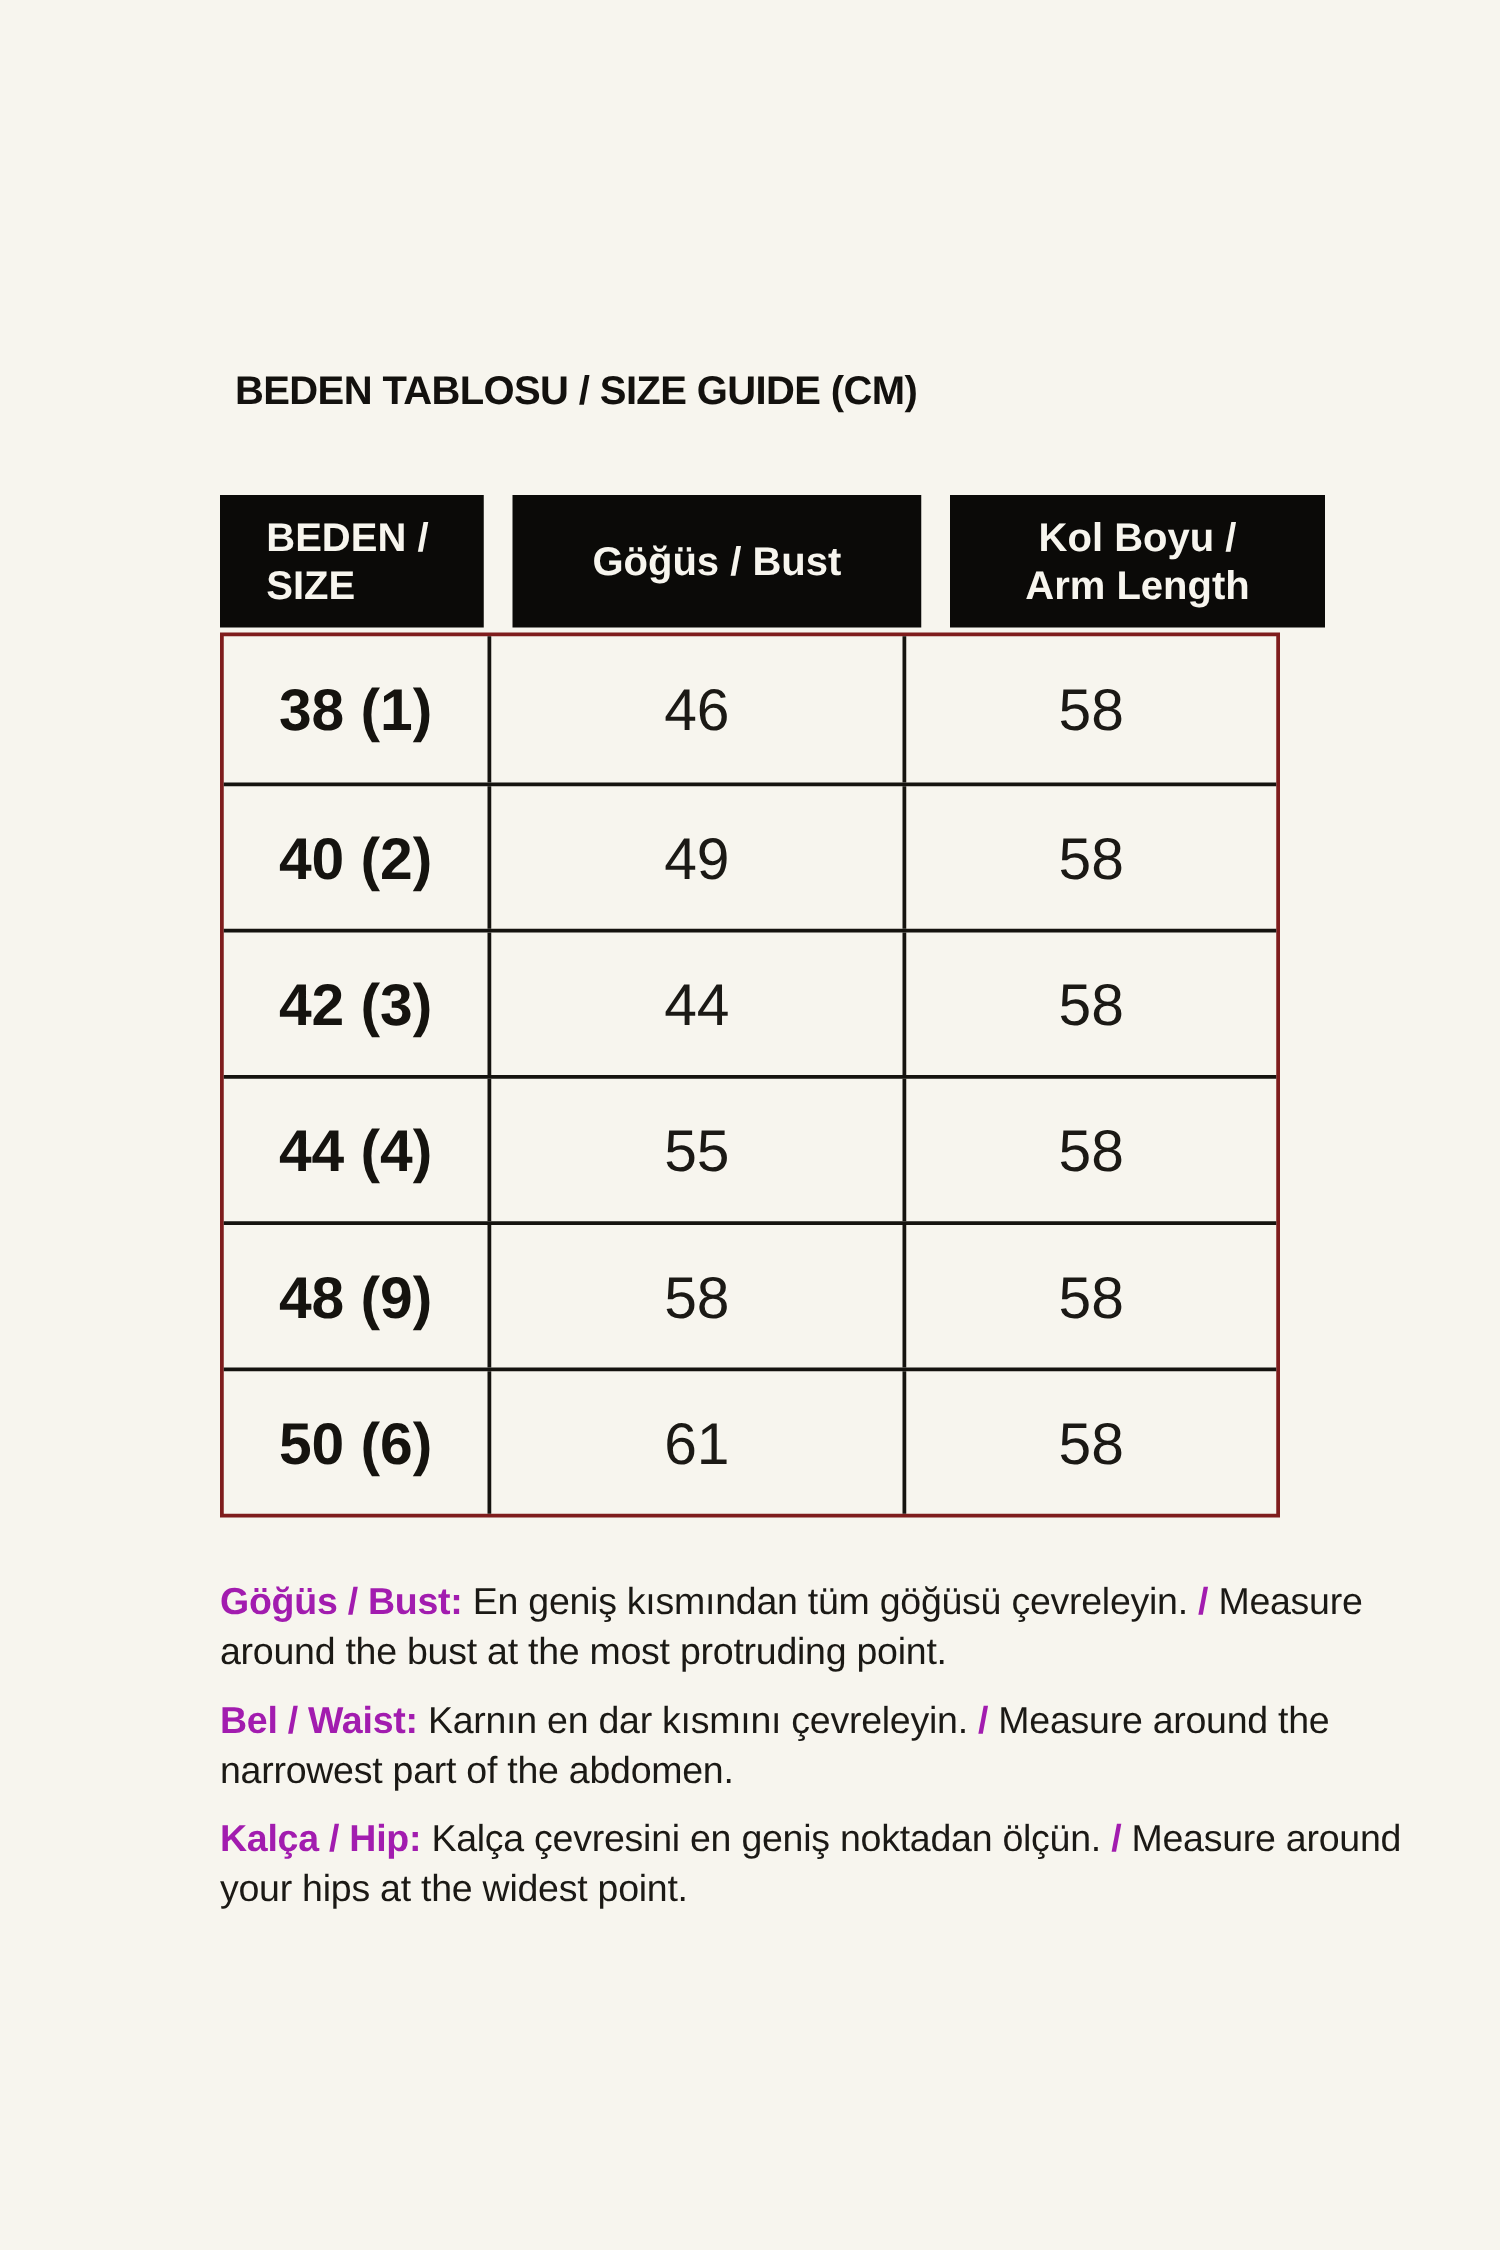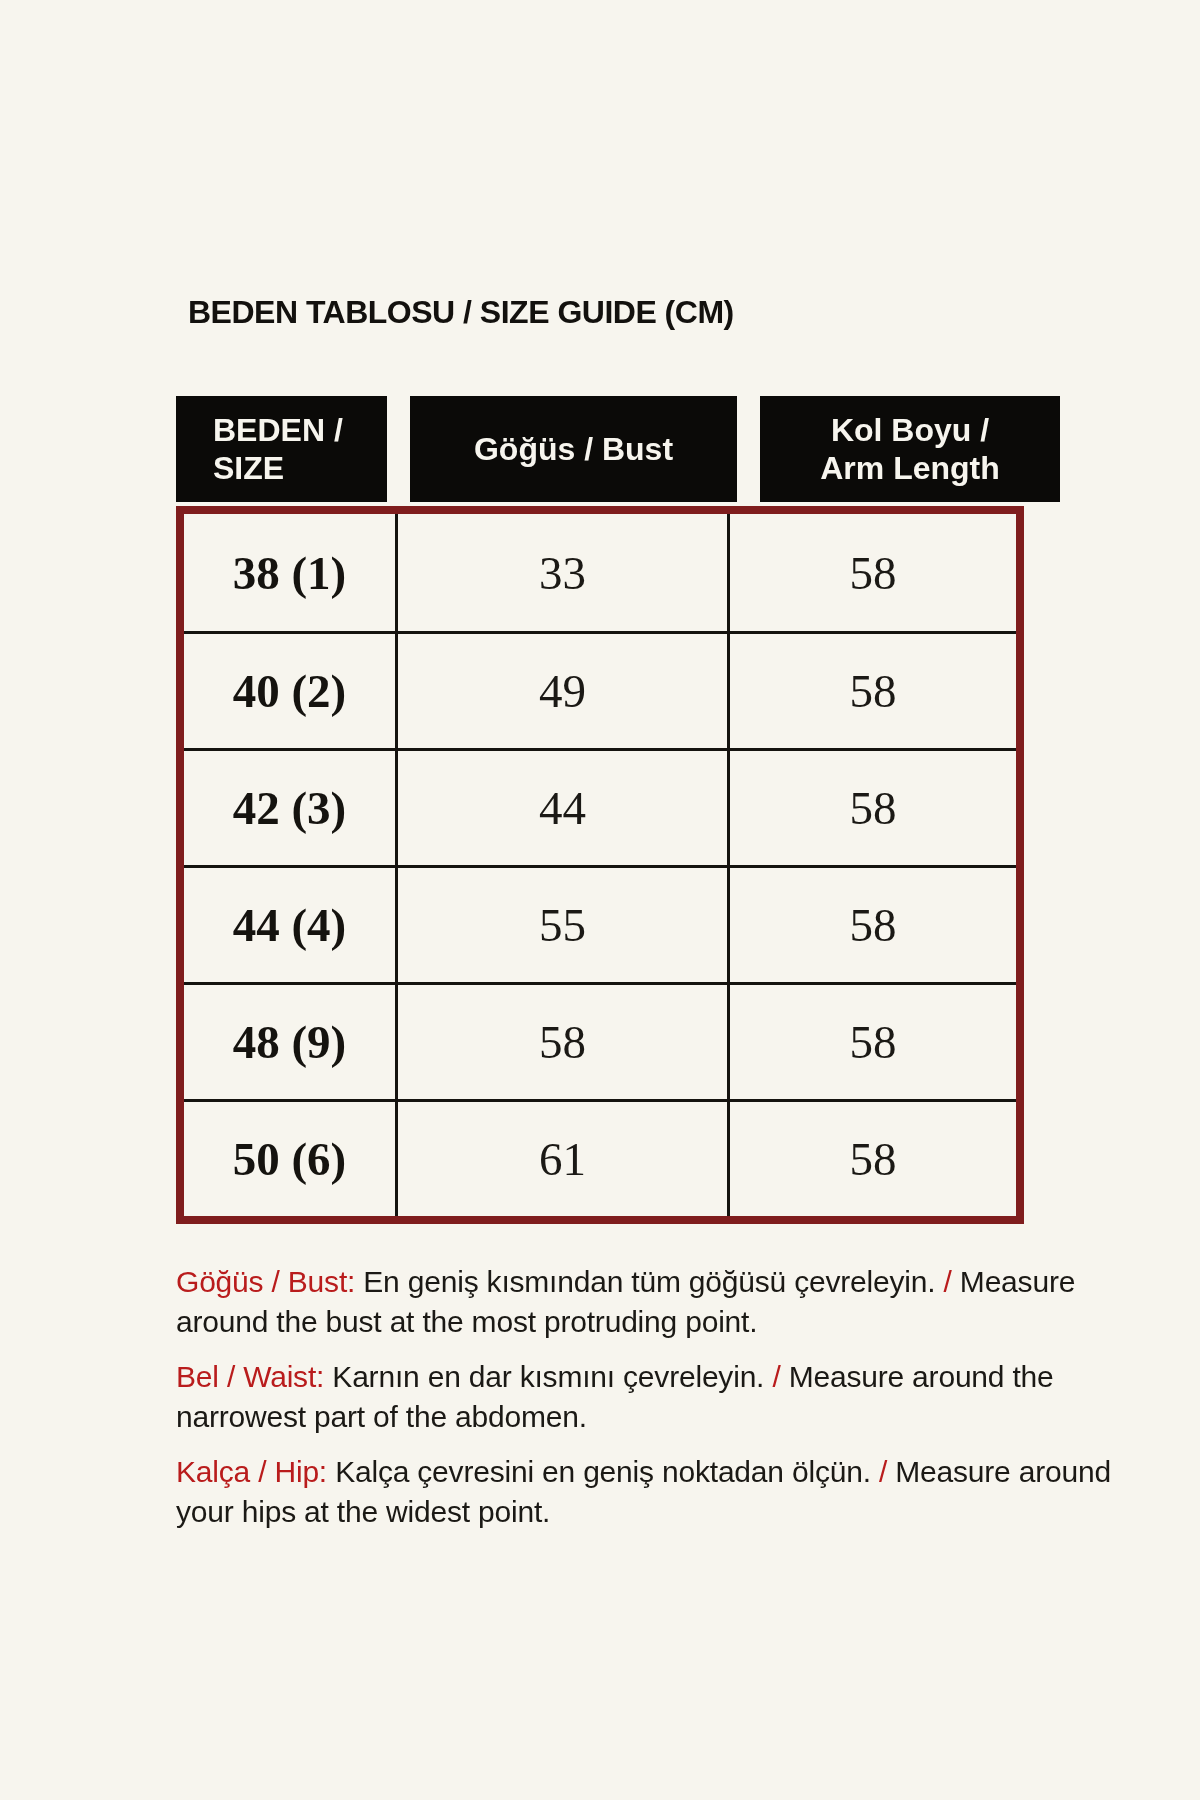--- a/index.html
+++ b/index.html
@@ -44,22 +44,21 @@
     flex-direction:column;
     justify-content:center;
     font-size:32px;
     font-weight:700;
     line-height:38px;
     box-sizing:border-box;
   }
   .th.left{align-items:flex-start;padding-left:37px;text-align:left;}
   .th.center{align-items:center;text-align:center;}
   .tbody{
-    border:8px solid #7f1d1d;
-    font-family:Liberation Serif, serif;
+    border:3px solid #7f1d1d;
   }
   .trow{
     display:grid;
     grid-template-columns:211px 332px auto;
     height:117px;
     box-sizing:border-box;
     border-top:3px solid #15130f;
   }
   .trow:first-child{border-top:none;}
   .td{
@@ -77,21 +76,21 @@
     left:176px;
     top:1262px;
     width:900px;
     font-size:30px;
     line-height:40px;
     letter-spacing:-0.2px;
     color:#1b1915;
   }
   .note{margin:0 0 15px 0;}
   .note-line{white-space:nowrap;}
-  .b{font-weight:400;color:#b91c1c;}
+  .b{font-weight:700;color:#a21caf;}
 </style>
 </head>
 <body>
 
 <div class="page">
 
   <div class="title">BEDEN TABLOSU / SIZE GUIDE (CM)</div>
 
   <div class="size-table">
     <div class="thead">
@@ -105,21 +104,21 @@
         </div>
         <div class="th center">
           <div>Kol Boyu /</div>
           <div>Arm Length</div>
         </div>
       </div>
     <div class="tbody">
 
     <div class="trow">
           <div class="td c1">38 (1)</div>
-          <div class="td c2">33</div>
+          <div class="td c2">46</div>
           <div class="td c3">58</div>
         </div>
         <div class="trow">
           <div class="td c1">40 (2)</div>
           <div class="td c2">49</div>
           <div class="td c3">58</div>
         </div>
         <div class="trow">
           <div class="td c1">42 (3)</div>
           <div class="td c2">44</div>

